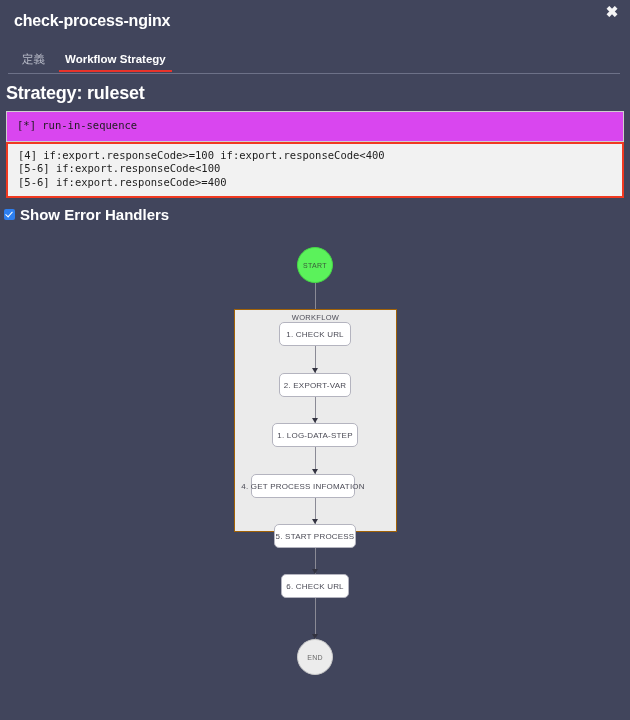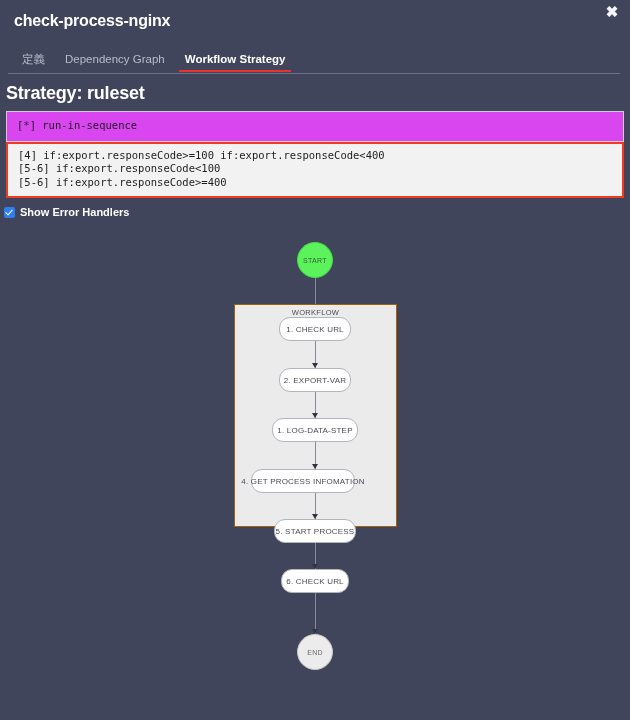--- a/index.html
+++ b/index.html
@@ -146,21 +146,21 @@
     position: absolute;
     left: 3px;
     top: 1px;
     width: 3px;
     height: 6px;
     border: solid #ffffff;
     border-width: 0 1.6px 1.6px 0;
     transform: rotate(42deg);
   }
   .checkbox-label {
-    font-size: 11px;
+    font-size: 15px;
     font-weight: bold;
     color: #ffffff;
     cursor: pointer;
   }
 
   
   .graph-area {
     position: relative;
     width: 630px;
     height: 500px;
@@ -211,21 +211,21 @@
     text-align: center;
     font-size: 7.5px;
     color: #4d4d58;
     letter-spacing: 0.3px;
   }
   .step-node {
     position: absolute;
     height: 24px;
     background: #ffffff;
     border: 1px solid #b4b4bf;
-    border-radius: 11px;
+    border-radius: 5px;
     display: flex;
     align-items: center;
     justify-content: center;
     font-size: 8px;
     color: #4a4a55;
     letter-spacing: 0.2px;
     white-space: nowrap;
     box-sizing: border-box;
     cursor: pointer;
   }
@@ -247,21 +247,20 @@
 <body>
 
 <div class="modal-header">
   <div class="modal-title">check-process-nginx</div>
   <div class="close-button">✖</div>
 </div>
 
 <div class="tabs-wrap">
   <div class="tabs">
     <div class="tab first">定義</div>
-    <div class="tab">Dependency Graph</div>
     <div class="tab active">Workflow Strategy</div>
   </div>
   <div class="tabs-rule"></div>
 </div>
 
 <div class="strategy-heading">Strategy: ruleset</div>
 
 <div class="code-panel code-panel-top">
   <div class="code-line">[*] run-in-sequence</div>
 </div>

